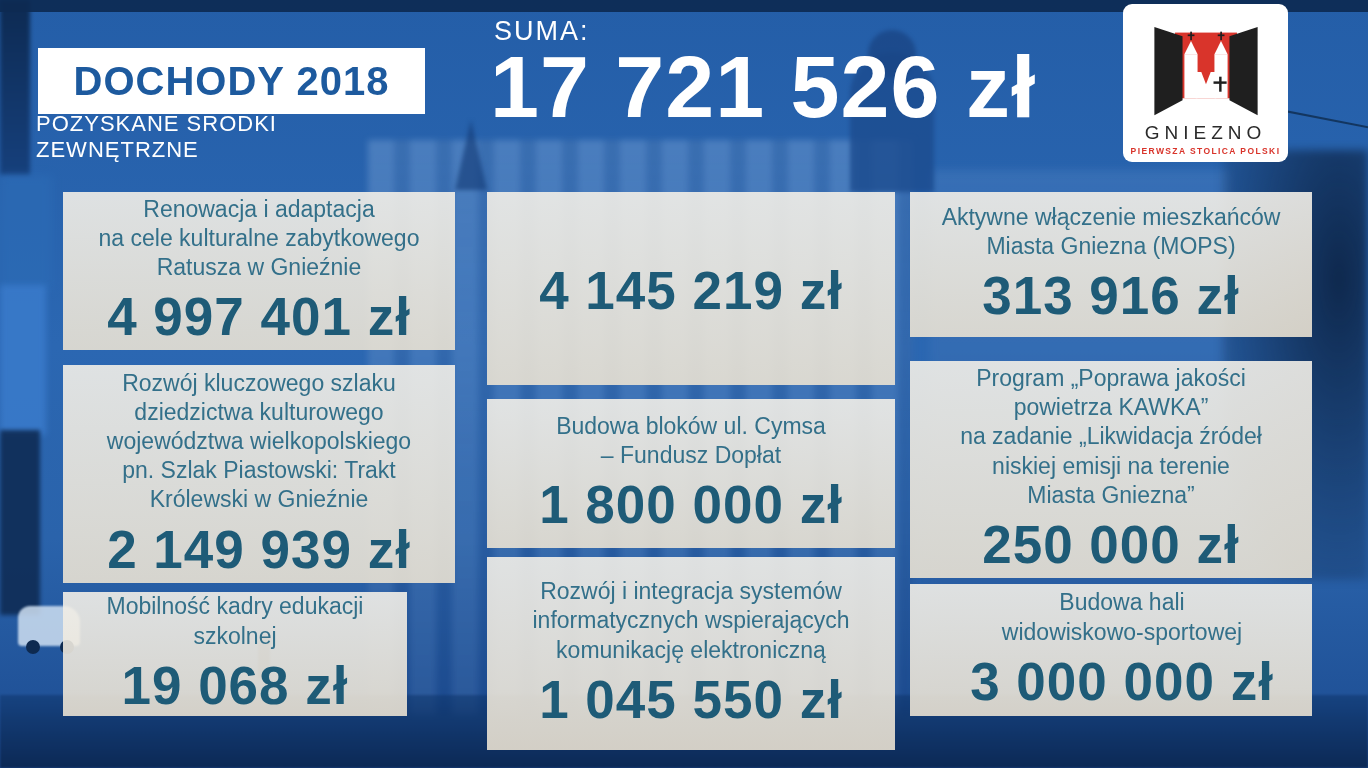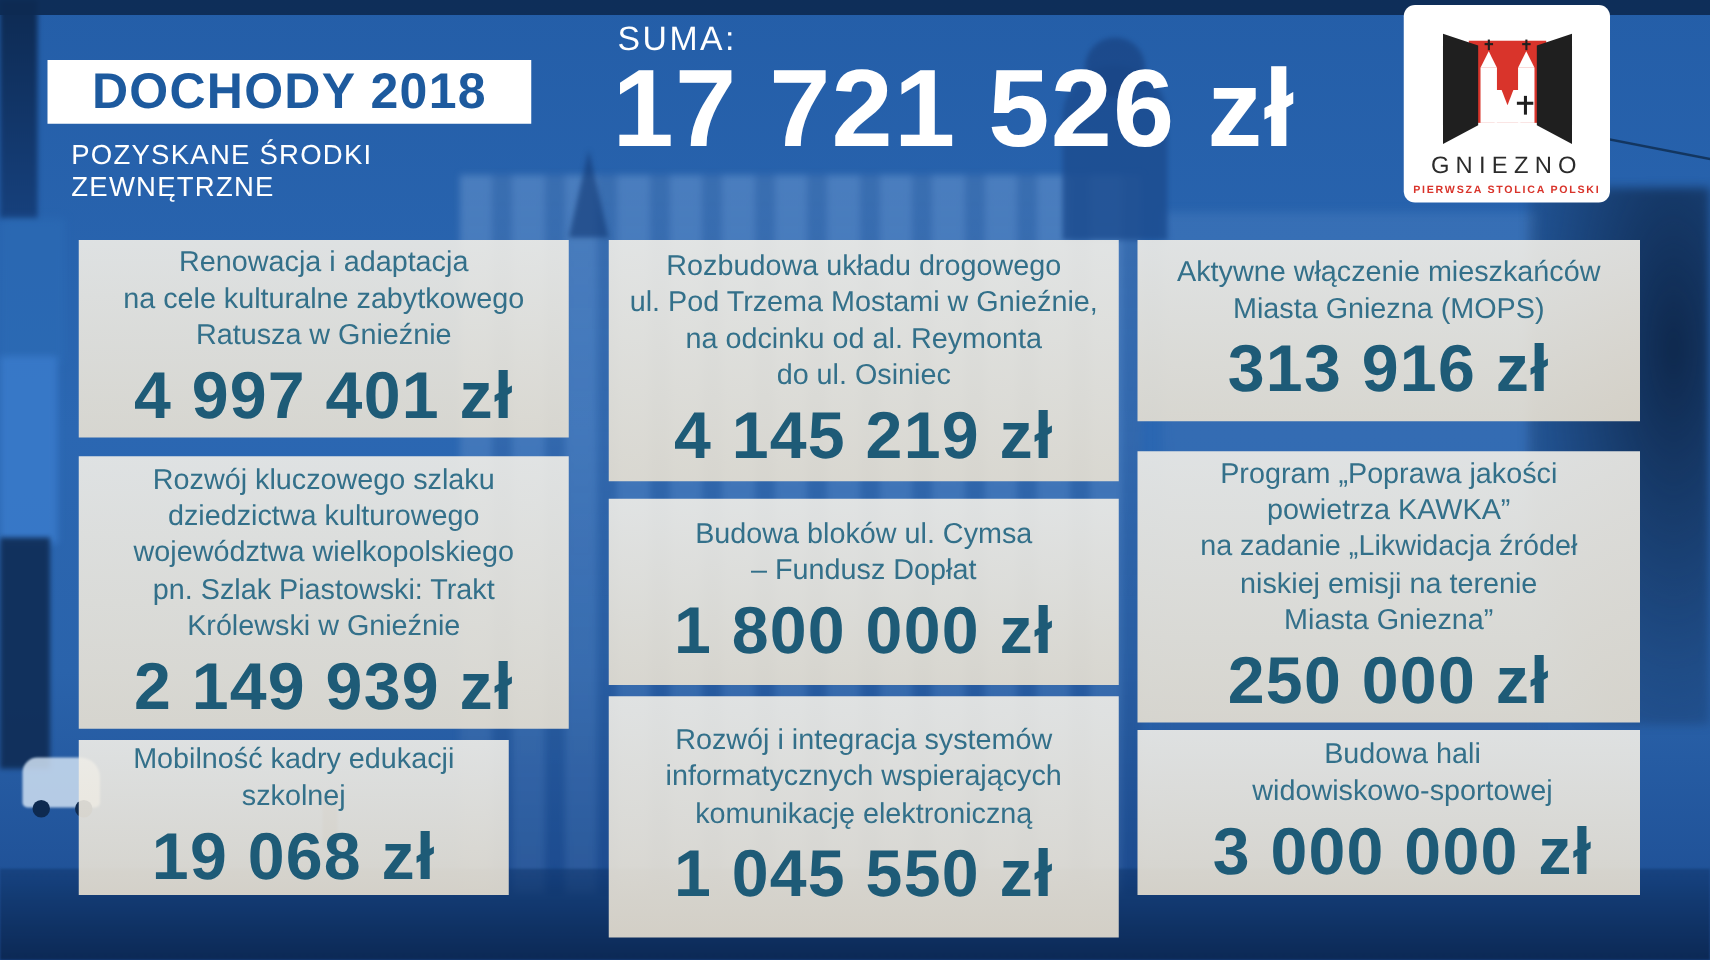--- a/index.html
+++ b/index.html
@@ -28,42 +28,42 @@
   .bg-trees{left:1222px;top:150px;width:146px;height:430px;
     background:radial-gradient(ellipse at 80% 30%,rgba(10,30,60,.85),rgba(10,30,60,.25) 70%,transparent 85%);filter:blur(4px);}
   .bg-wire{left:1200px;top:112px;width:190px;height:2px;background:#0c2340;transform:rotate(11deg);opacity:.7;}
   .bg-bottom{left:0;top:695px;width:1368px;height:73px;background:linear-gradient(180deg,rgba(16,55,110,.55),rgba(10,35,75,.85));filter:blur(1px);}
   .bg-car{left:18px;top:606px;width:62px;height:40px;background:#cfe0f2;border-radius:12px 16px 4px 4px;opacity:.85;filter:blur(1px);}
   .bg-car-wheel1{left:26px;top:640px;width:14px;height:14px;background:#0e2a50;border-radius:50%;}
   .bg-car-wheel2{left:60px;top:640px;width:14px;height:14px;background:#0e2a50;border-radius:50%;}
   .bg-person{left:258px;top:636px;width:12px;height:42px;background:#10305c;border-radius:5px 5px 0 0;opacity:.85;filter:blur(1px);}
 
   
-  .title-box{position:absolute;left:38px;top:48px;width:387px;height:51px;background:#ffffff;
+  .title-box{position:absolute;left:38px;top:48px;width:387px;height:66px;background:#ffffff;
     display:flex;align-items:center;justify-content:center;}
   .title-text{font-size:40px;font-weight:700;color:#1d5a9e;letter-spacing:1px;}
-  .subtitle{position:absolute;left:57px;top:111px;width:400px;font-size:22px;color:#ffffff;letter-spacing:1px;}
+  .subtitle{position:absolute;left:36px;top:111px;width:400px;font-size:22px;color:#ffffff;letter-spacing:1px;}
   .suma-label{position:absolute;left:494px;top:16px;font-size:27px;color:#ffffff;letter-spacing:2px;}
   .suma-value{position:absolute;left:490px;top:36px;font-size:88px;font-weight:700;color:#ffffff;letter-spacing:1px;white-space:nowrap;}
 
   
   .logo-box{position:absolute;left:1123px;top:4px;width:165px;height:158px;background:#ffffff;border-radius:9px;
     display:flex;flex-direction:column;align-items:center;justify-content:center;padding-top:14px;box-sizing:border-box;}
   .logo-name{font-size:19px;color:#2b2b2b;letter-spacing:5px;margin-top:2px;font-weight:400;}
   .logo-tagline{font-size:8.5px;color:#d9342b;letter-spacing:1.4px;margin-top:2px;font-weight:700;}
 
   
   .card{position:absolute;background:linear-gradient(180deg,rgba(242,239,232,.90),rgba(238,229,212,.88));
     display:flex;flex-direction:column;align-items:center;justify-content:center;text-align:center;
     padding:4px 6px;box-sizing:border-box;}
   .card-title{white-space:pre-line;font-size:23px;line-height:1.27;color:#33708a;}
   .card-amount{font-size:53px;font-weight:700;color:#1e5b77;letter-spacing:1px;margin-top:4px;white-space:nowrap;}
 
   .c1r1{left:63px;top:192px;width:392px;height:158px;}
-  .c1r2{left:63px;top:365px;width:392px;height:218px;justify-content:space-between;}
+  .c1r2{left:63px;top:365px;width:392px;height:218px;}
   .c1r3{left:63px;top:592px;width:344px;height:124px;}
   .c2r1{left:487px;top:192px;width:408px;height:193px;}
   .c2r2{left:487px;top:399px;width:408px;height:149px;}
   .c2r3{left:487px;top:557px;width:408px;height:193px;}
   .c3r1{left:910px;top:192px;width:402px;height:145px;}
   .c3r2{left:910px;top:361px;width:402px;height:217px;}
   .c3r3{left:910px;top:584px;width:402px;height:132px;padding-left:28px;}
 </style>
 </head>
 <body>
@@ -134,24 +134,20 @@
 pn. Szlak Piastowski: Trakt
 Królewski w Gnieźnie</div>
     <div class="card-amount">2 149 939 zł</div>
   </div>
   <div class="card c1r3">
     <div class="card-title">Mobilność kadry edukacji szkolnej</div>
     <div class="card-amount">19 068 zł</div>
   </div>
 
   <div class="card c2r1">
-    <div class="card-title">Rozbudowa układu drogowego
-ul. Pod Trzema Mostami w Gnieźnie,
-na odcinku od al. Reymonta
-do ul. Osiniec</div>
     <div class="card-amount">4 145 219 zł</div>
   </div>
   <div class="card c2r2">
     <div class="card-title">Budowa bloków ul. Cymsa
 – Fundusz Dopłat</div>
     <div class="card-amount">1 800 000 zł</div>
   </div>
   <div class="card c2r3">
     <div class="card-title">Rozwój i integracja systemów
 informatycznych wspierających

